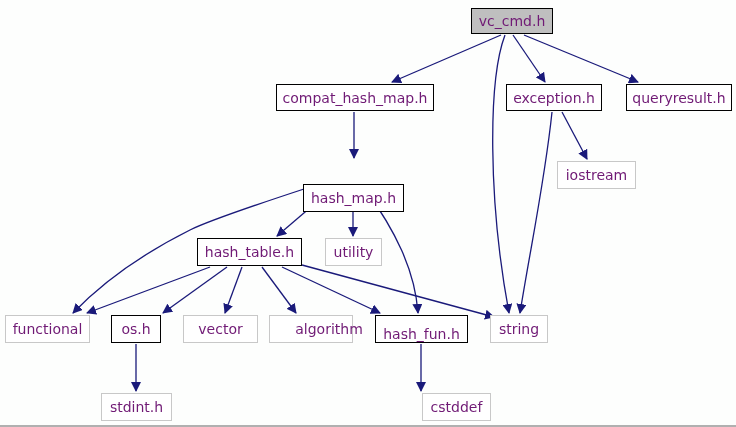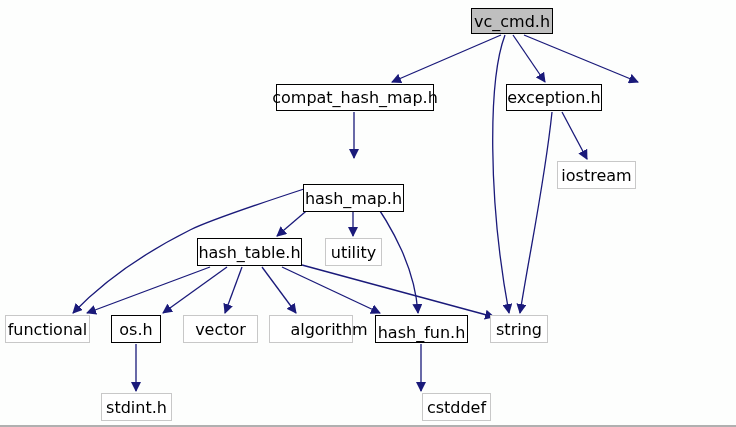--- a/index.html
+++ b/index.html
@@ -1,18 +1,18 @@
 <!DOCTYPE html>
 <html><head>
   <meta charset="utf-8">
   <style>
     html, body { margin: 0; padding: 0; background: #fdfefd; }
     body { width: 736px; height: 427px; position: relative; overflow: hidden; font-family: "DejaVu Sans", sans-serif; }
     #graph { position: absolute; left: 0; top: 0; width: 736px; height: 427px; }
-    .node { position: absolute; box-sizing: border-box; background: #ffffff; font-size: 16px; color: #000000; display: flex; align-items: center; justify-content: center; white-space: nowrap; cursor: pointer; }
+    .node { position: absolute; box-sizing: border-box; background: #ffffff; font-size: 14px; color: #701a75; display: flex; align-items: center; justify-content: center; white-space: nowrap; cursor: pointer; }
     .node.internal { border: 1px solid #000; }
     .node.external { border: 1px solid #c8c8c8; cursor: default; }
     .node.root { background: #bfbfbf; border: 1px solid #000; }
     .bottom-rule { position: absolute; left: 0; top: 425px; width: 736px; height: 2px; background: #b0b0b0; }
   </style>
 </head>
 <body>
 
 <div id="graph">
   <svg id="edges" width="736" height="427" style="position:absolute;left:0;top:0;">
@@ -44,20 +44,23 @@
 
   <div class="node root" style="left:471px;top:8px;width:82px;height:26px;">
       <span>vc_cmd.h</span>
     </div>
   <div class="node internal" style="left:276px;top:84px;width:158px;height:27px;">
       <span>compat_hash_map.h</span>
     </div>
   <div class="node internal" style="left:506px;top:84px;width:96px;height:27px;">
       <span>exception.h</span>
     </div>
+  <div class="node internal" style="left:626px;top:84px;width:106px;height:27px;">
+      <span>queryresult.h</span>
+    </div>
   <div class="node internal" style="left:303px;top:148px;width:101px;height:28px;margin-top:36px;">
       <span>hash_map.h</span>
     </div>
   <div class="node external" style="left:557px;top:161px;width:79px;height:28px;">
       <span>iostream</span>
     </div>
   <div class="node internal" style="left:197px;top:238px;width:105px;height:28px;">
       <span>hash_table.h</span>
     </div>
   <div class="node external" style="left:325px;top:238px;width:57px;height:28px;">

